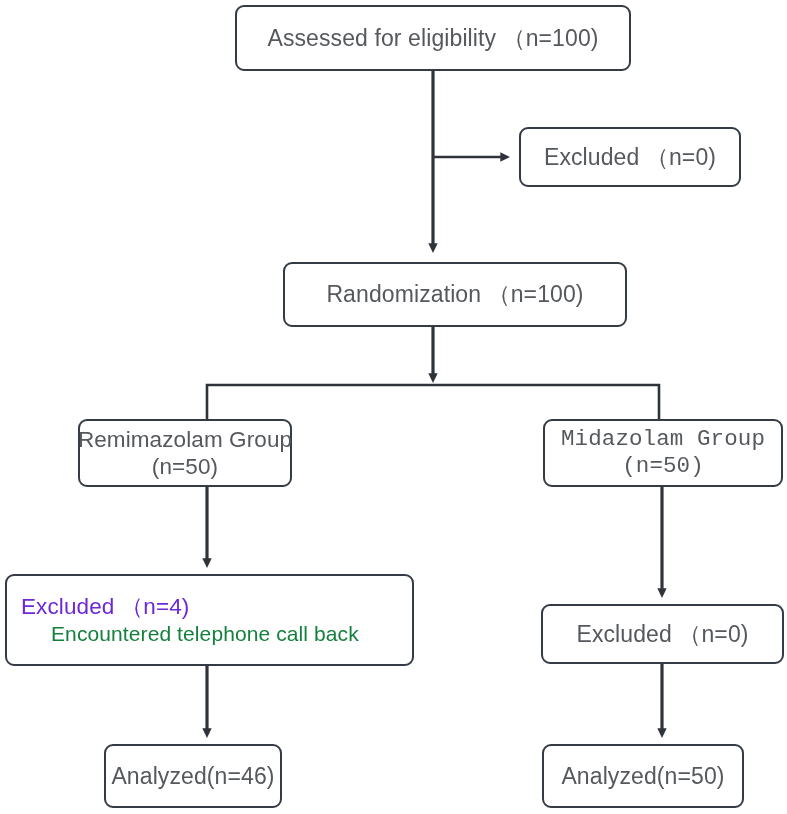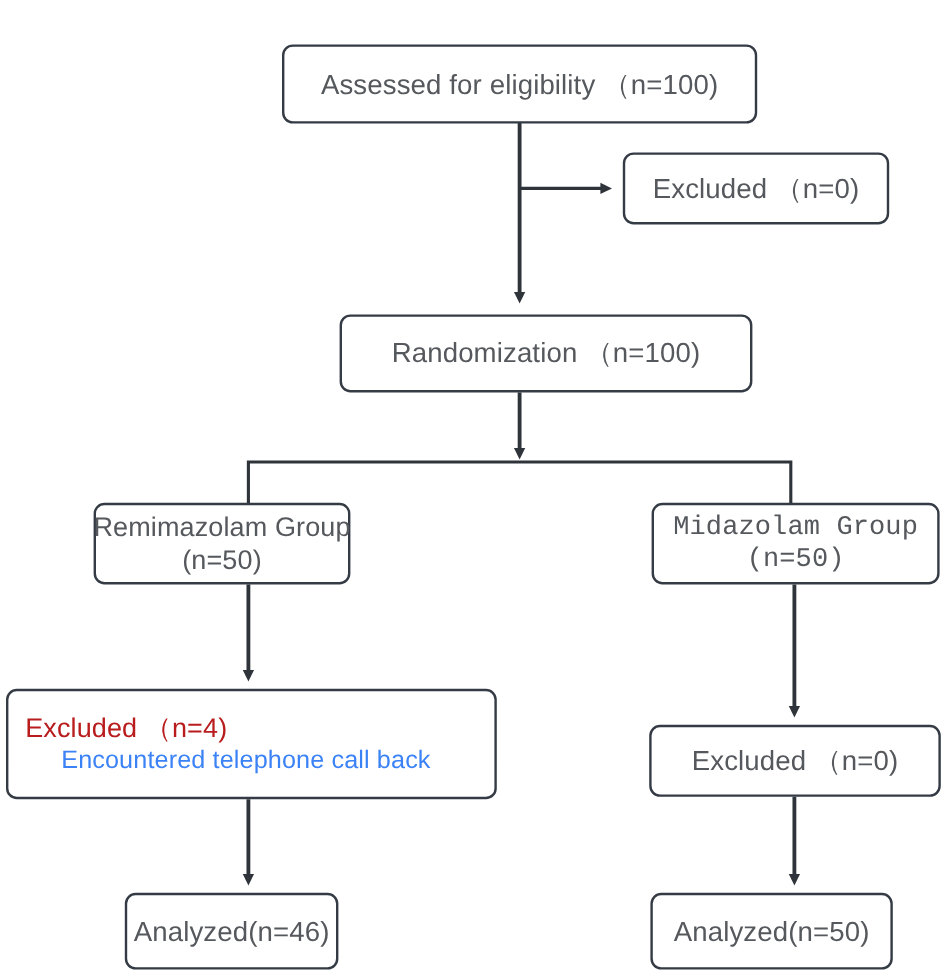--- a/index.html
+++ b/index.html
@@ -40,30 +40,30 @@
     line-height: 1.22;
     letter-spacing: 0.1px;
     white-space: pre;
     text-align: center;
     z-index: 2;
   }
   .node .line {
     display: block;
   }
   
-  #node-assessed   { left: 235px; top: 5px;   width: 396px; height: 66px; margin-top: 32px; }
+  #node-assessed   { left: 235px; top: 5px;   width: 396px; height: 66px; }
   #node-excluded0a { left: 519px; top: 127px; width: 222px; height: 60px; }
   #node-random     { left: 283px; top: 262px; width: 344px; height: 65px; }
   #node-remi       { left: 78px;  top: 419px; width: 214px; height: 68px;  font-size: 22.5px; }
   #node-mida       { left: 543px; top: 419px; width: 240px; height: 68px;  font-size: 22.5px; font-family: Liberation Mono, monospace; }
   #node-excluded4  { left: 5px;   top: 574px; width: 409px; height: 92px;
                      align-items: flex-start; justify-content: center;
                      padding: 4px 0 4px 14px; text-align: left; }
-  #node-excluded4 .line-main { color: #b91c1c; font-size: 22.5px; }
-  #node-excluded4 .line-sub  { color: #3b82f6; font-size: 21px; padding-left: 30px; }
+  #node-excluded4 .line-main { color: #6d28d9; font-size: 22.5px; }
+  #node-excluded4 .line-sub  { color: #15803d; font-size: 21px; padding-left: 30px; }
   #node-excluded0b { left: 541px; top: 604px; width: 243px; height: 60px; }
   #node-analyzed46 { left: 104px; top: 744px; width: 178px; height: 64px; }
   #node-analyzed50 { left: 542px; top: 744px; width: 202px; height: 64px; }
 </style>
 </head>
 <body>
 
 <div id="flow-root">
 
   <svg id="flow-svg" viewBox="0 0 787 814" xmlns="http://www.w3.org/2000/svg">

